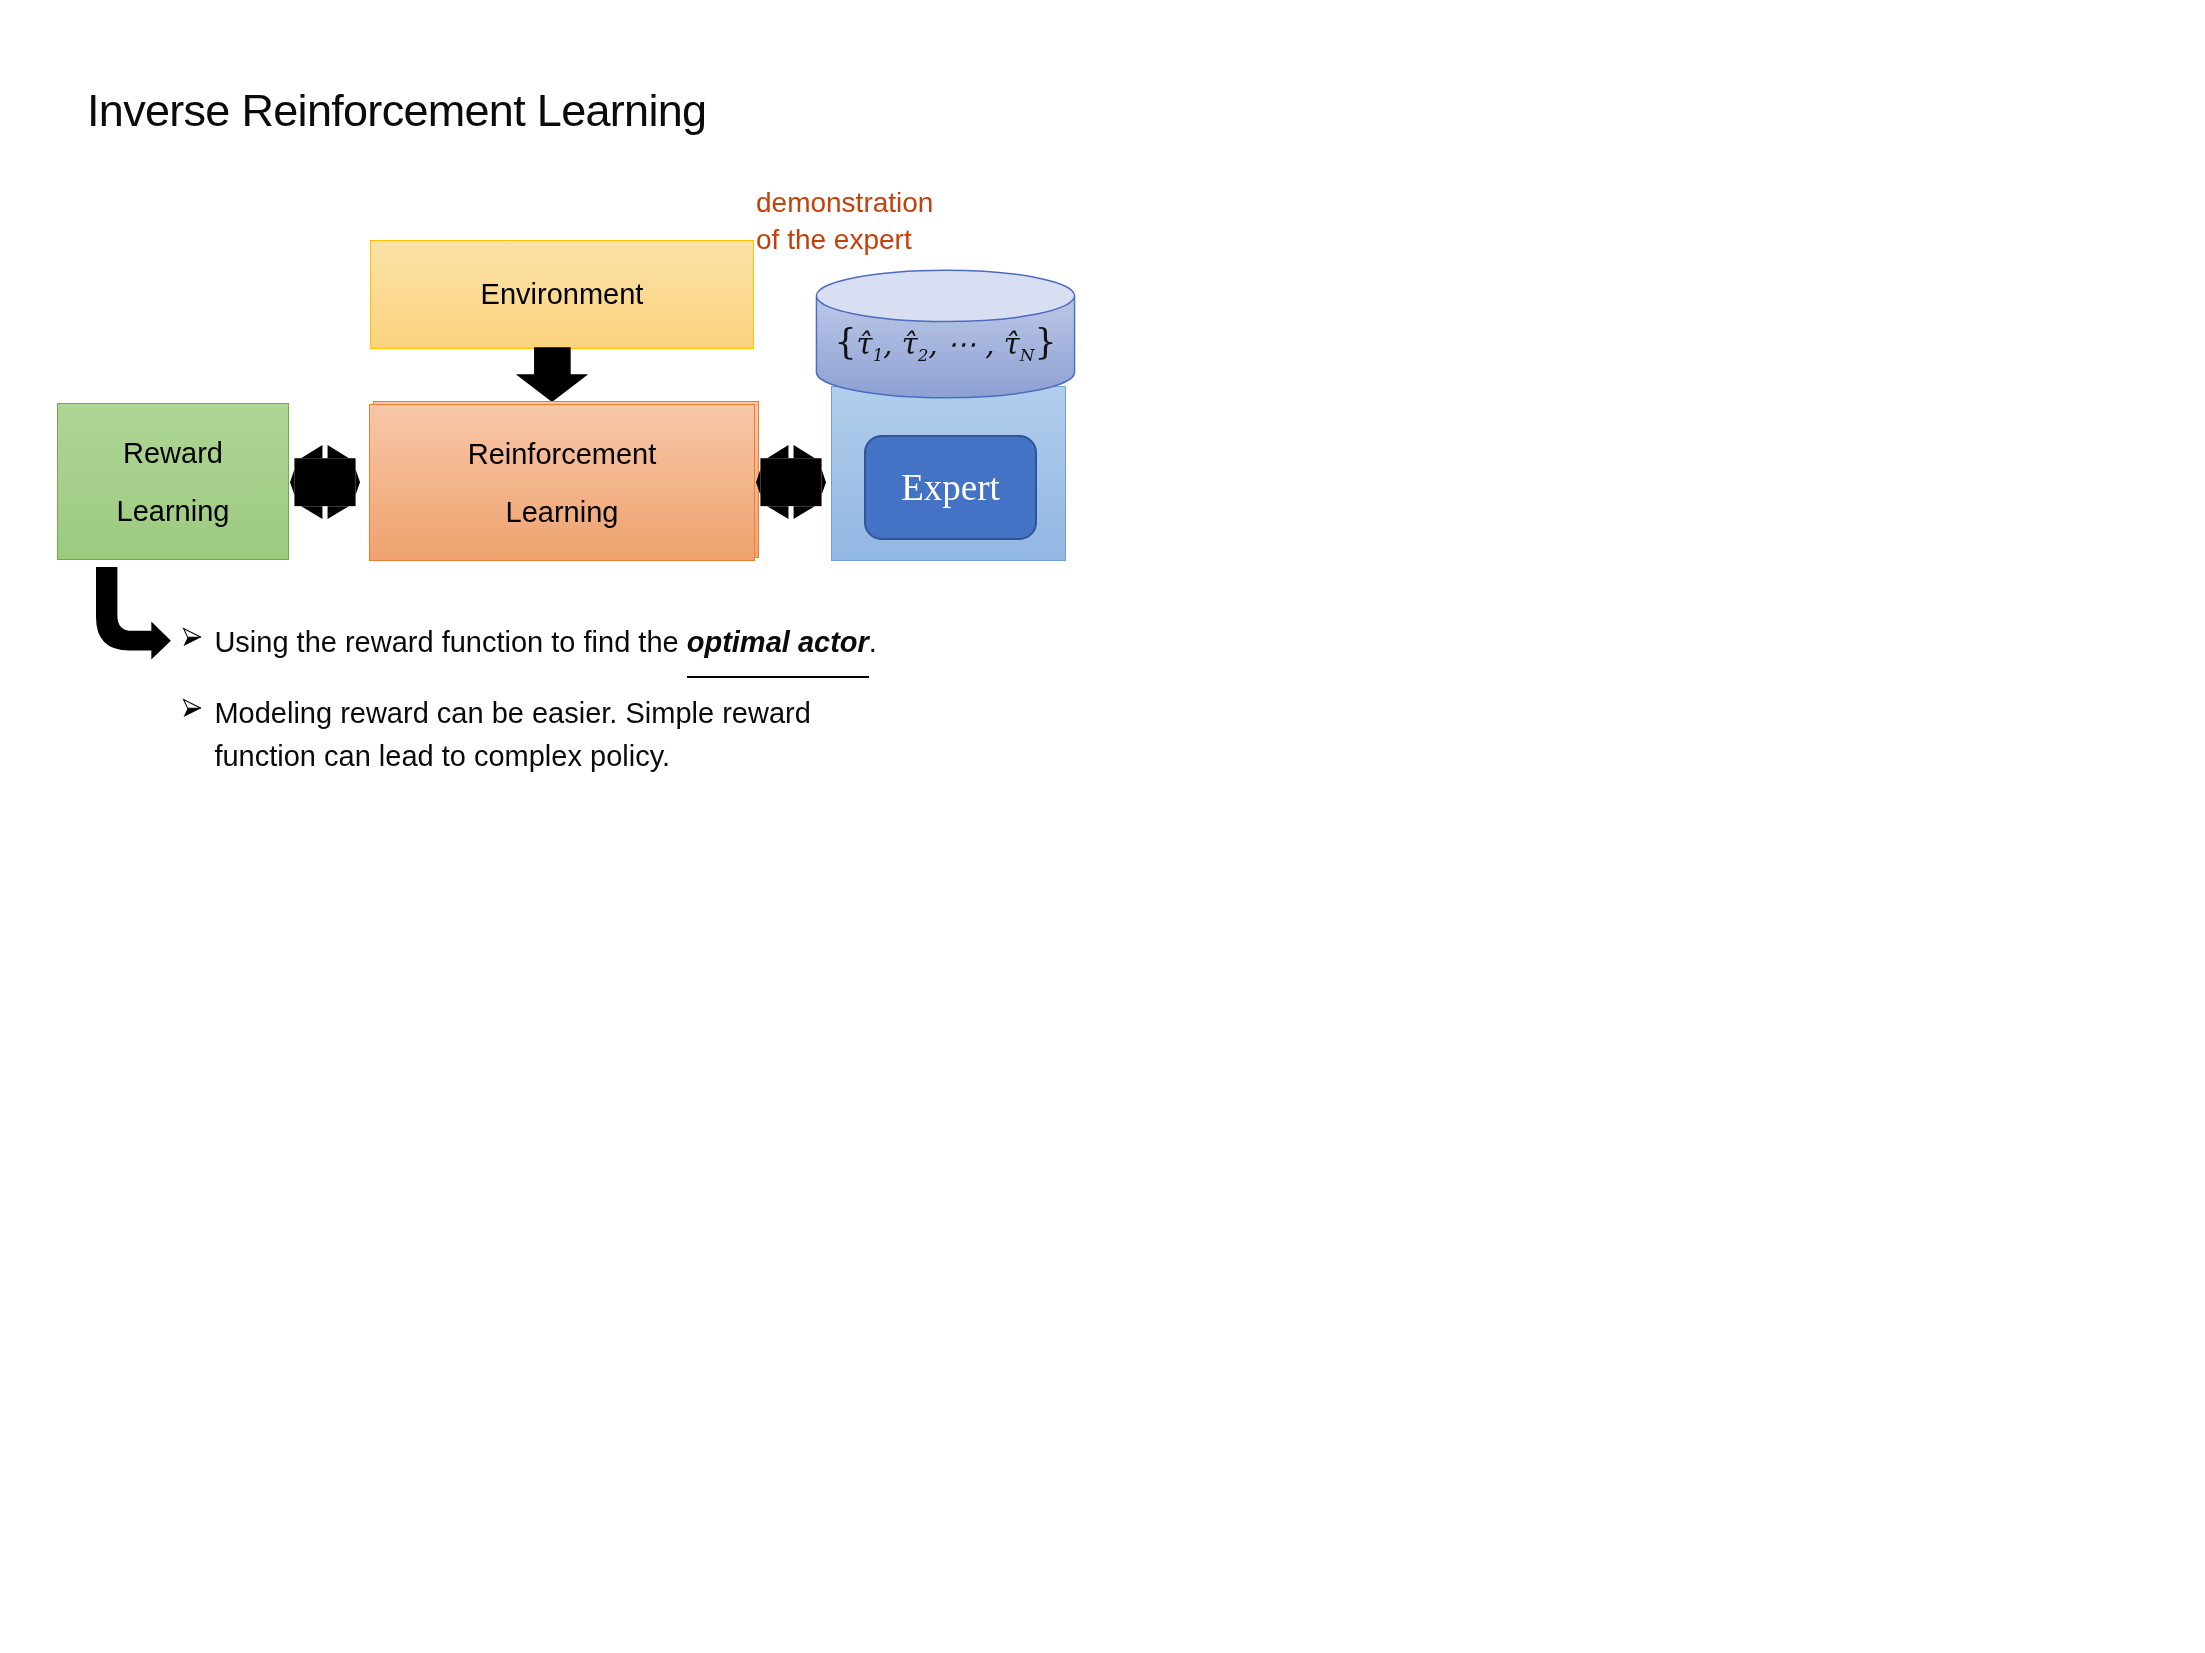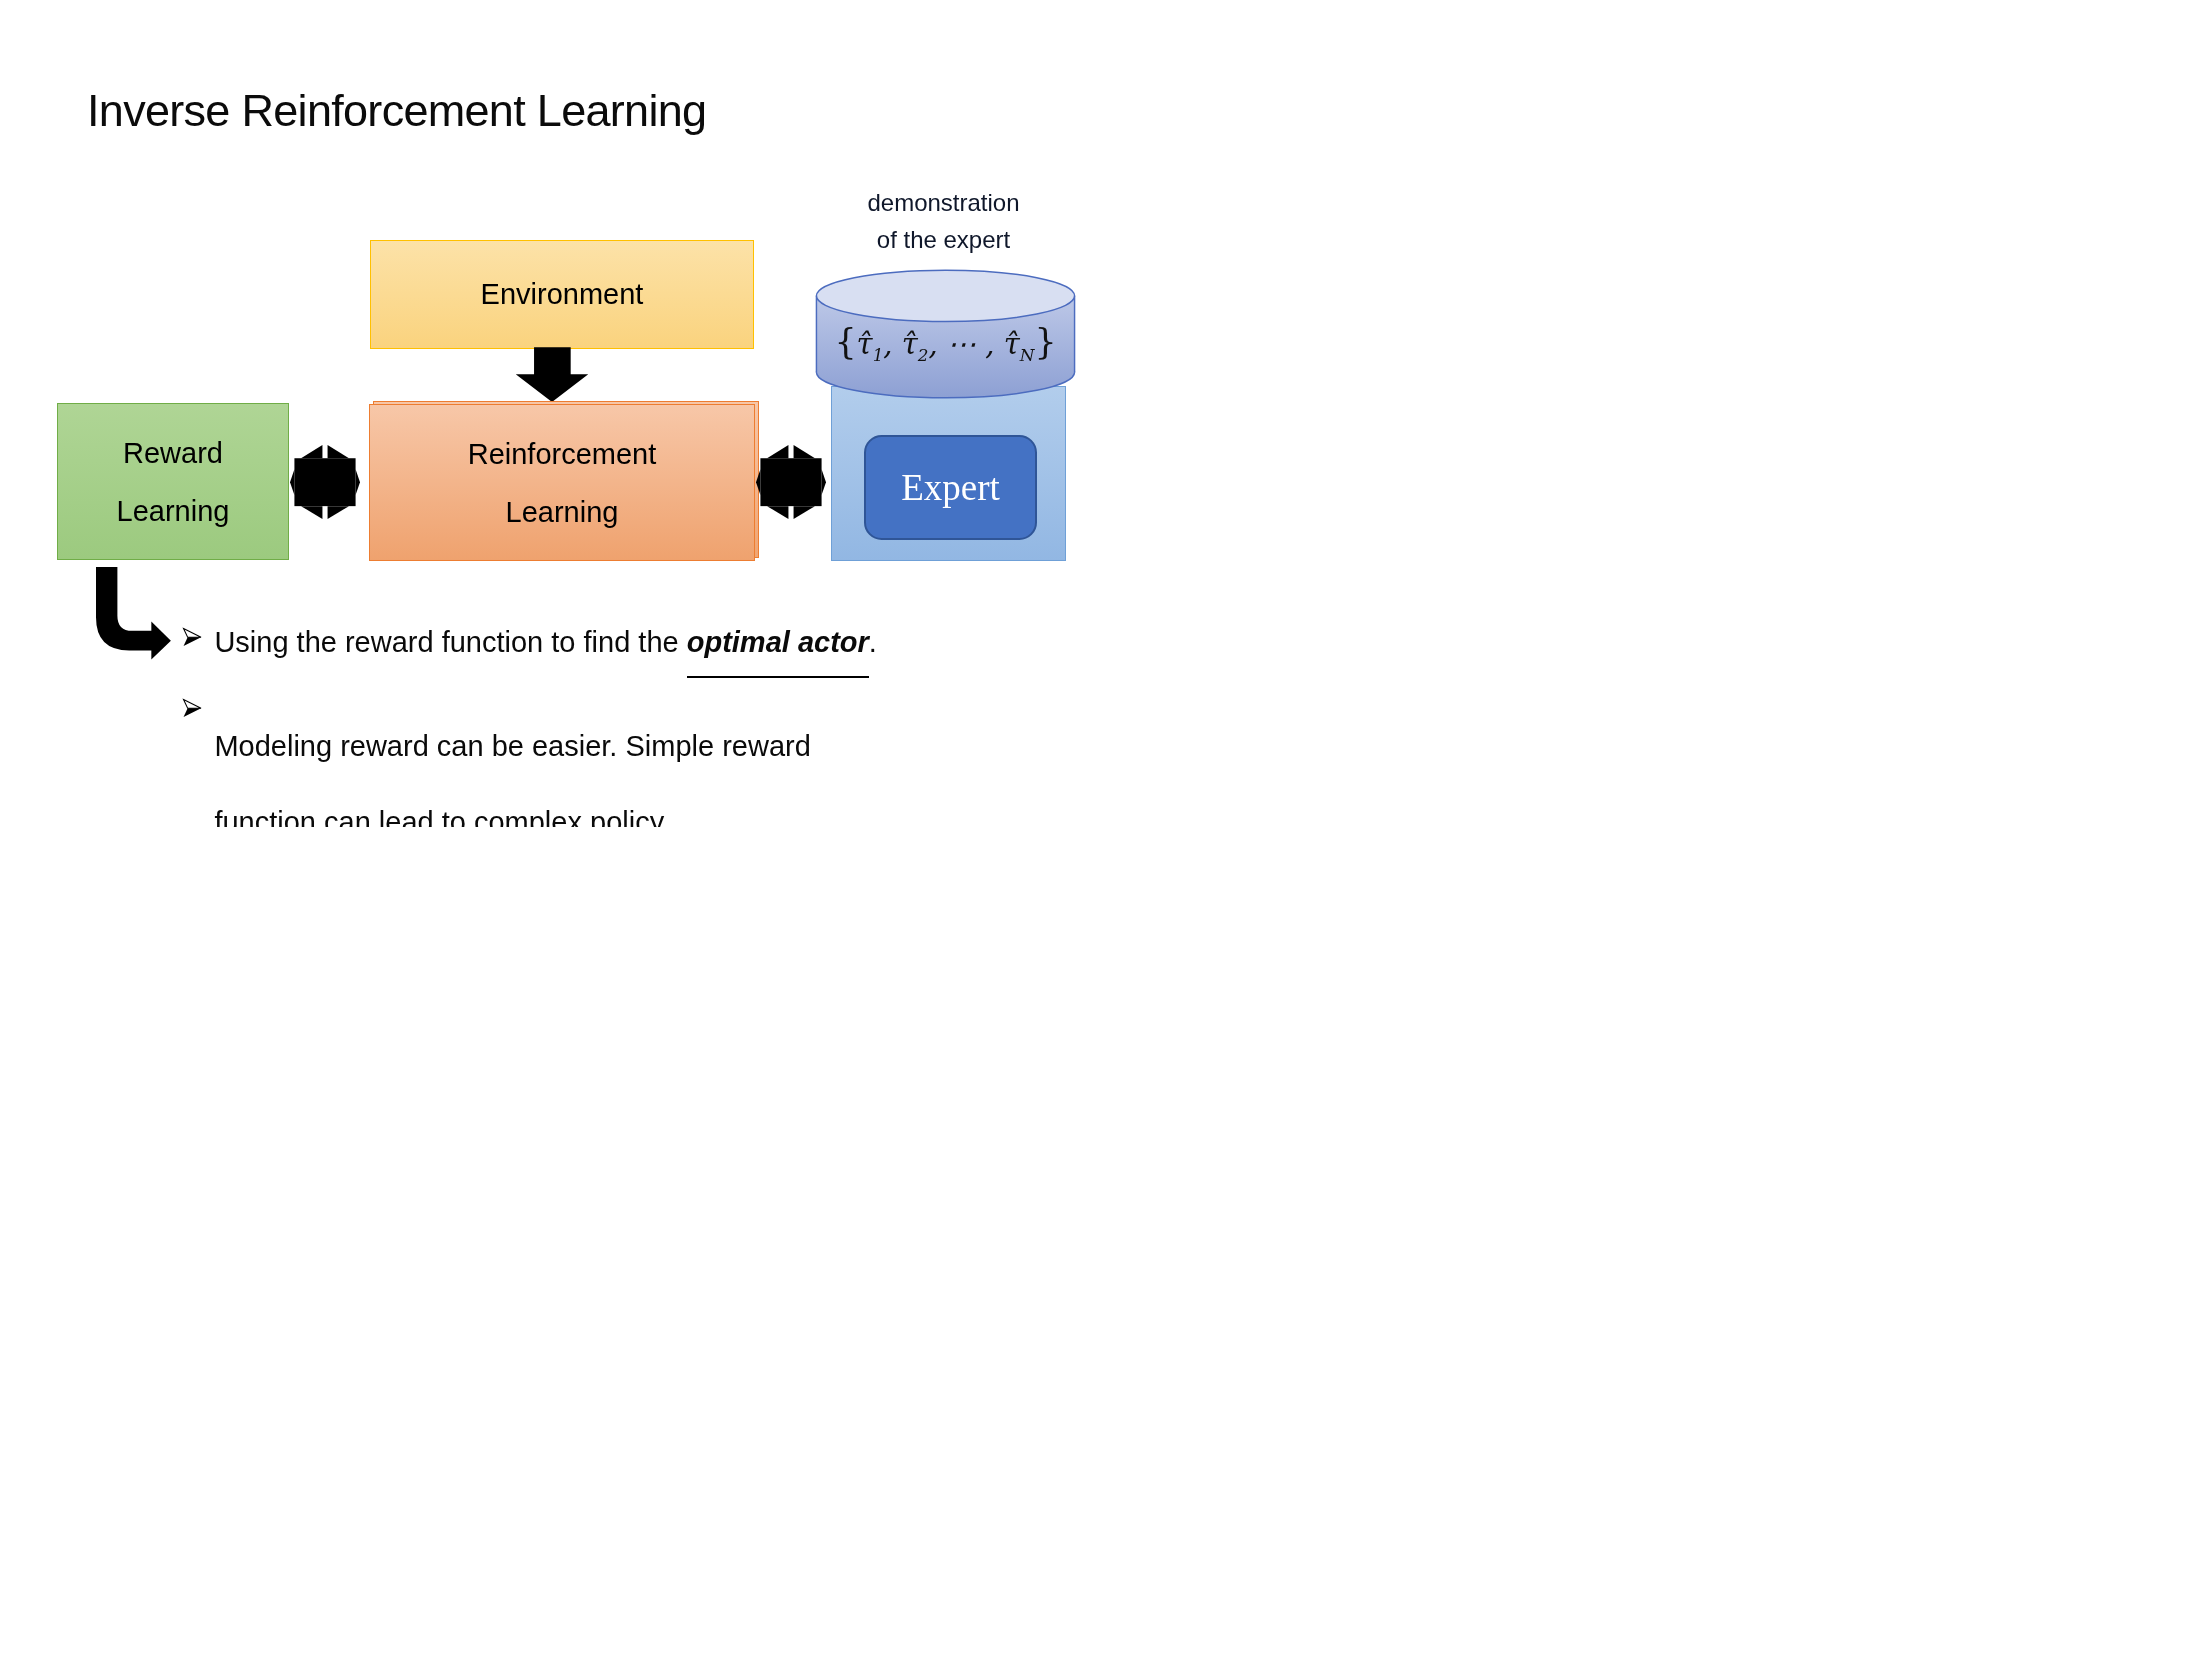--- a/index.html
+++ b/index.html
@@ -2,21 +2,21 @@
 <html style="font-size:11.8px"><head>
 <meta charset="utf-8">
 <style>
   html,body{margin:0;padding:0;background:#fff;}
   .slide{position:relative;width:1103px;height:827px;background:#ffffff;overflow:hidden;
          font-family:"Liberation Sans", sans-serif;color:#0a0a0a;}
   .abs{position:absolute;}
 
   .title{left:87px;top:85px;font-size:45px;letter-spacing:-0.7px;color:#0b0b0b;white-space:nowrap;}
 
-  .demo-label{left:756px;top:184px;width:375px;text-align:center;font-size:24px;line-height:37px;color:#0f172a;}
+  .demo-label{left:756px;top:184px;width:375px;font-size:28px;line-height:37px;color:#c2410c;}
 
   .box{display:flex;align-items:center;justify-content:center;text-align:center;}
   .box .lbl{font-size:29px;color:#000;}
   .two-line .lbl span{display:block;line-height:58px;}
 
   .env-box{left:370px;top:240px;width:382px;height:107px;
     background:linear-gradient(#FCE2A8,#FAD37E);border:1.5px solid #FFC000;}
 
   .rl-ghost{left:373px;top:401px;width:384px;height:155px;
     background:linear-gradient(#F7C7A8,#F0A572);border:1.5px solid #ED7D31;}
@@ -40,21 +40,21 @@
   .formula .brace{font-size:1.2em;font-style:normal;}
   .formula sub{font-size:0.58em;}
 
   .bullet-row{display:flex;align-items:flex-start;}
   .bullet-glyph{flex:0 0 auto;}
   .bullet-text{font-size:29px;line-height:43px;color:#0a0a0a;}
   .b1{left:182px;top:621px;width:875px;}
   .b2{left:182px;top:692px;width:875px;}
   .bullet-text .em{font-weight:bold;font-style:italic;display:inline-block;
     padding-bottom:12px;border-bottom:2.9px solid #000;}
-  .bullet-text .bline{display:block;margin-top:33px;}
+  .bullet-text .bline{display:block;}
   .glyph-pad{margin-right:11.8px;margin-top:5.9px;}
 </style>
 </head>
 <body>
 
 <div class="slide">
 
   <div class="abs title">Inverse Reinforcement Learning</div>
 
   <div class="abs demo-label">

